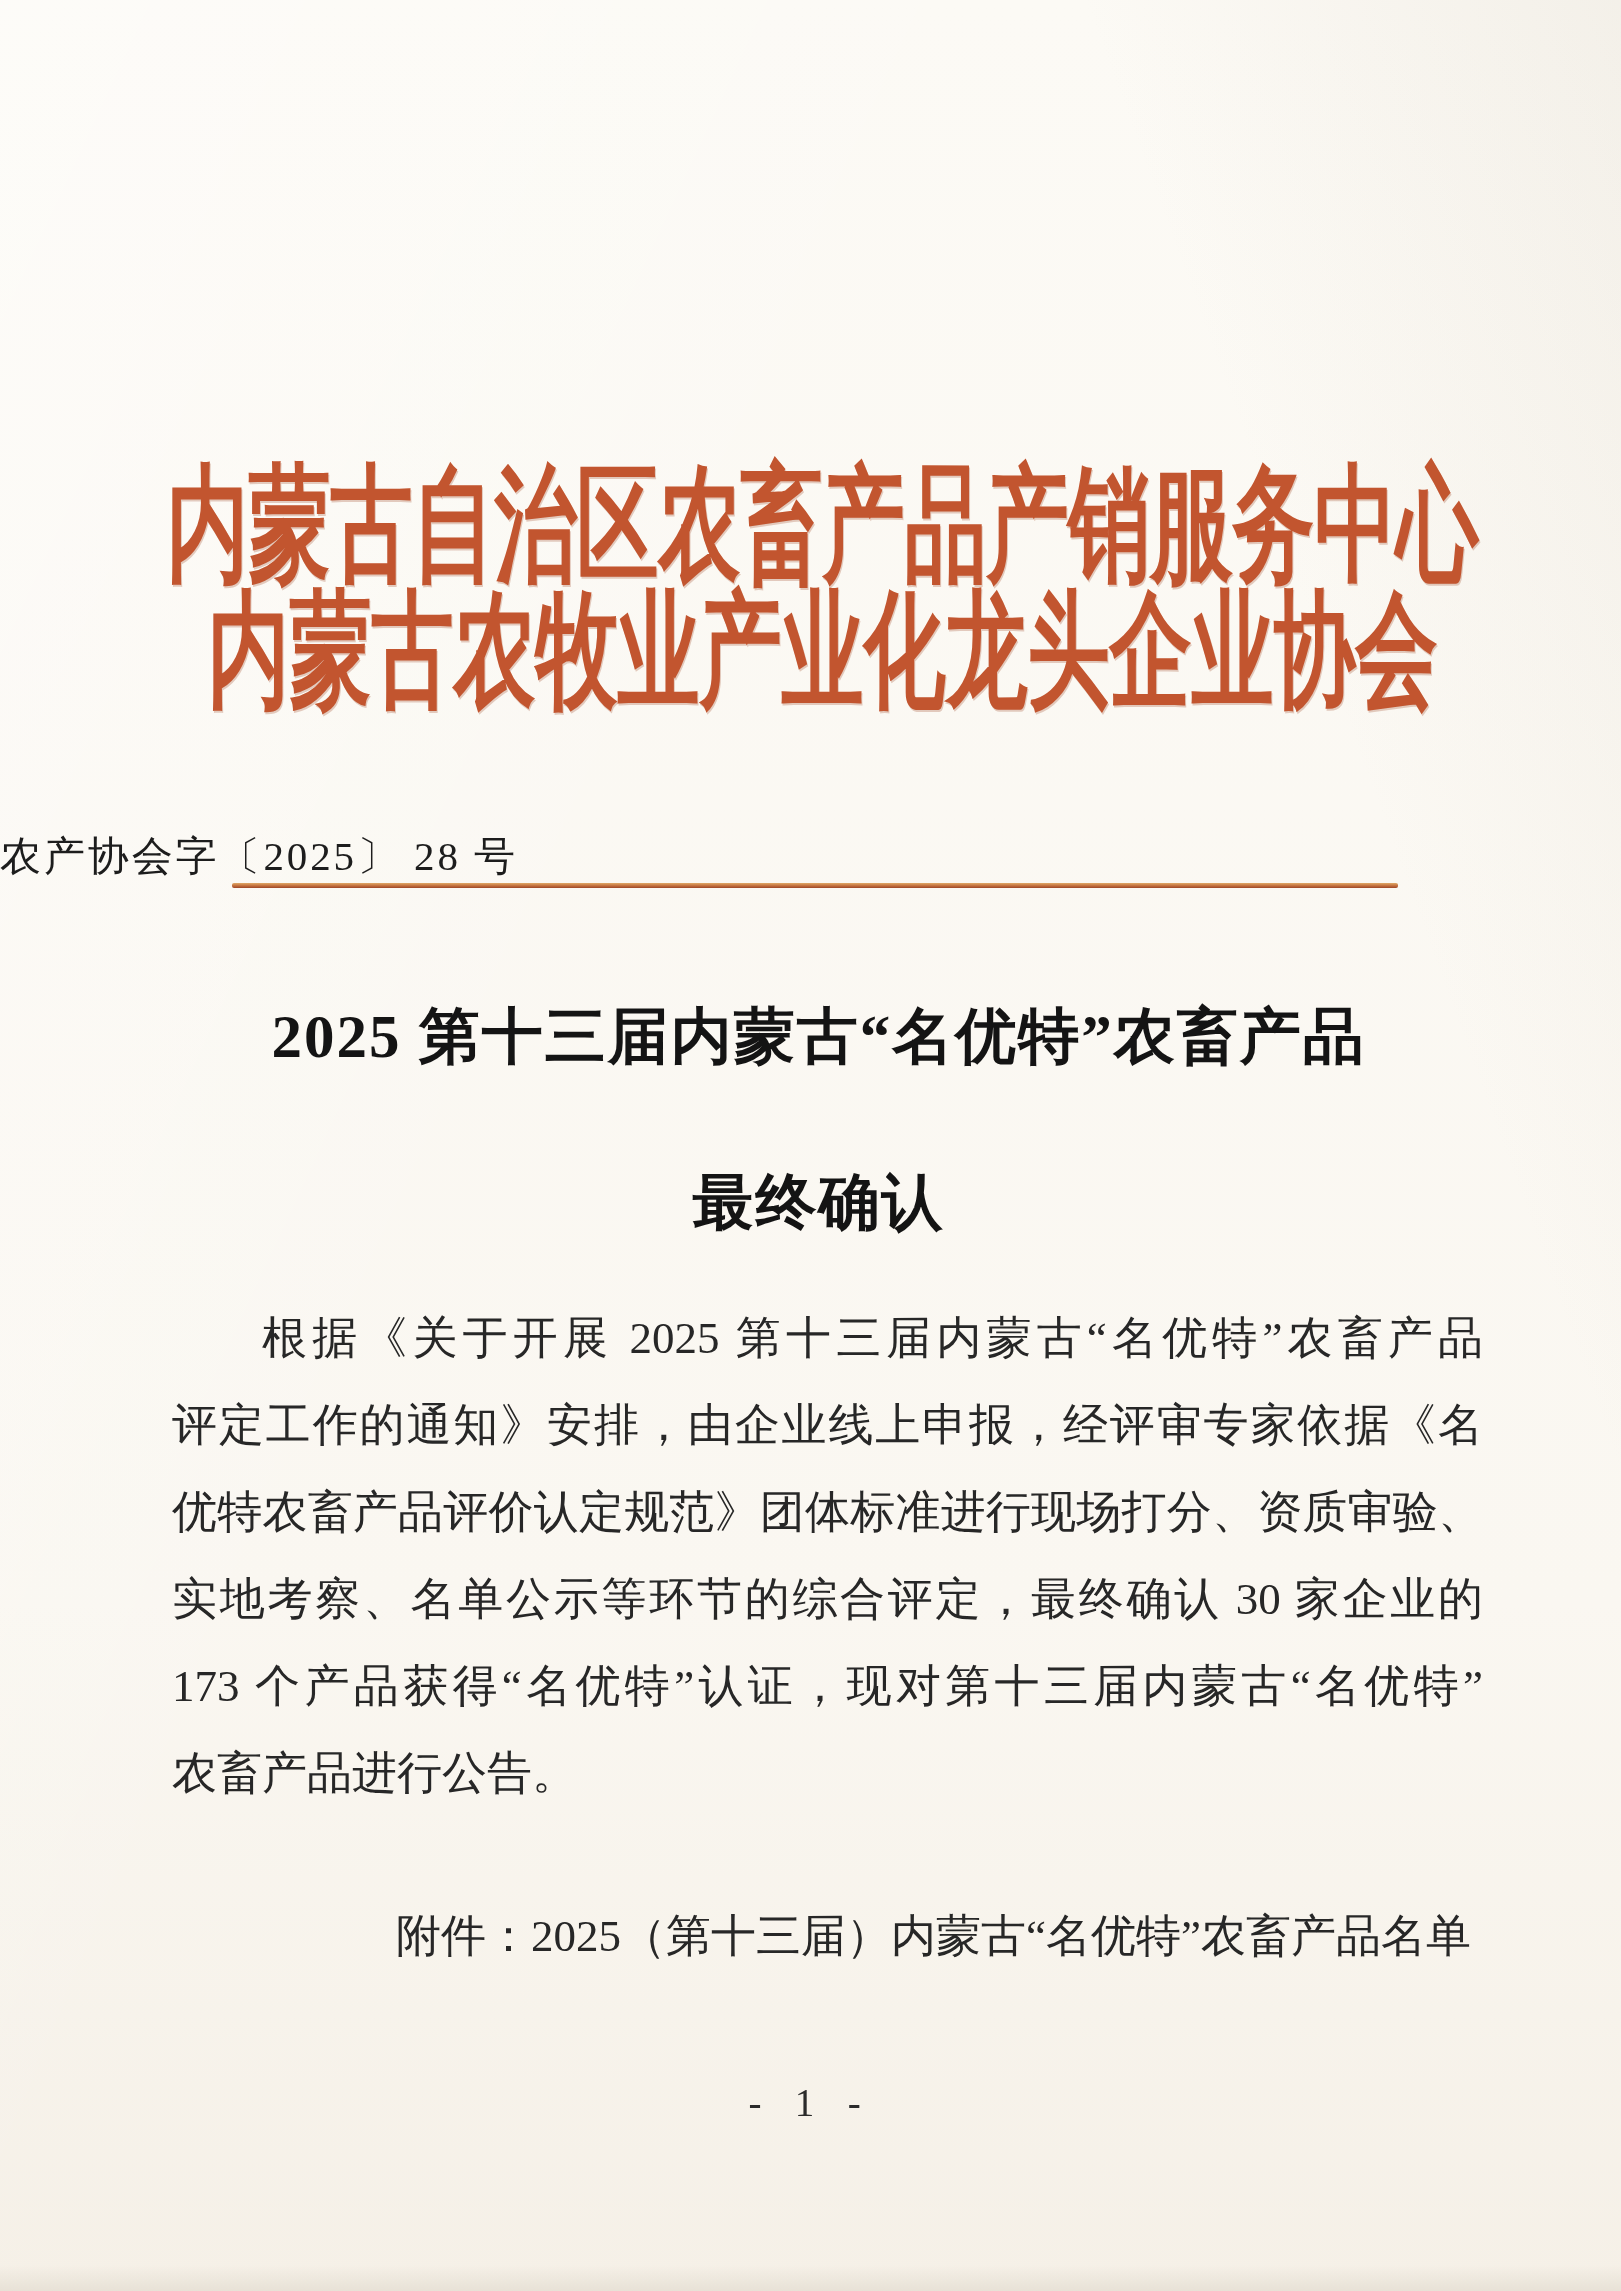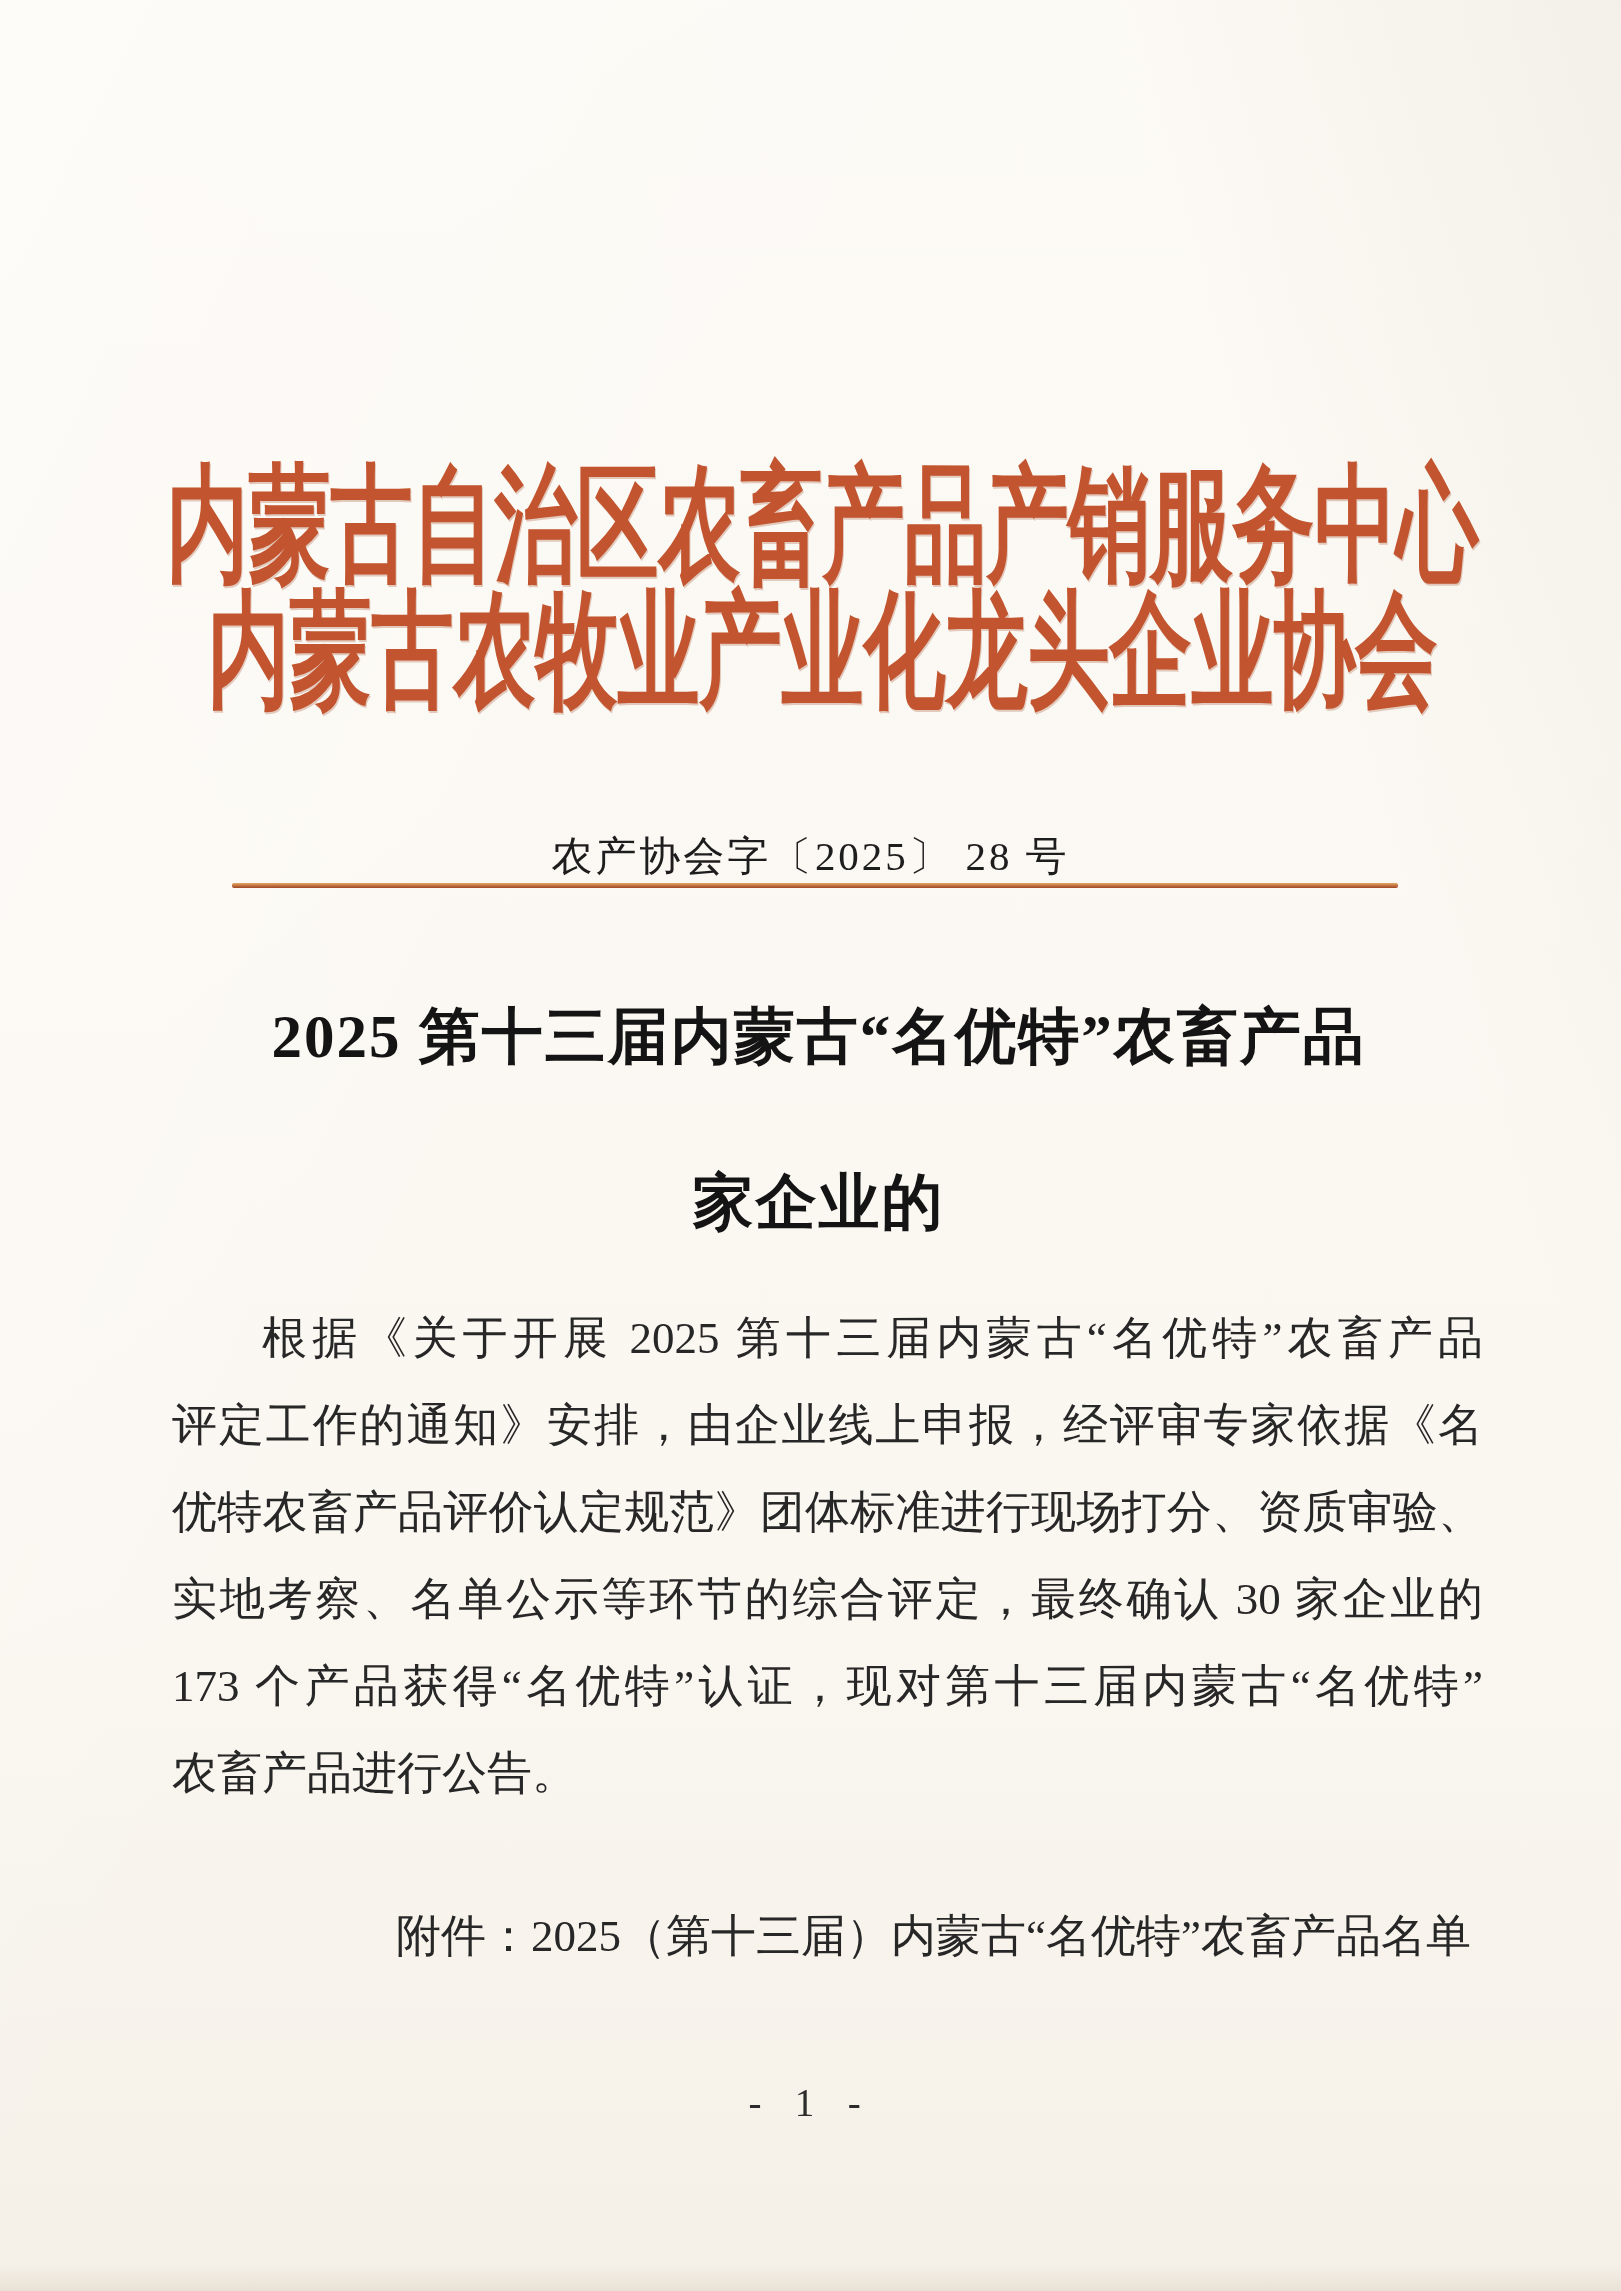--- a/index.html
+++ b/index.html
@@ -40,21 +40,21 @@
     transform-origin: center;
   }
   .lh1 { top: 478px; }
   .lh2 { top: 604px; }
 
   .doc-number {
     position: absolute;
     top: 829px;
     left: 0;
     right: 0;
-    text-align: center;
+    text-align: left;
     font-size: 41px;
     letter-spacing: 2.9px;
     color: #1d1d1d;
     white-space: nowrap;
   }
 
   .divider {
     position: absolute;
     top: 883px;
     left: 232px;
@@ -141,21 +141,21 @@
 
   <div class="letterhead-line lh2">
     <span class="stretch">内蒙古农牧业产业化龙头企业协会</span>
   </div>
 
   <div class="doc-number">农产协会字〔2025〕 28 号</div>
 
   <div class="divider"></div>
 
   <div class="doc-title t1">2025 第十三届内蒙古“名优特”农畜产品</div>
-  <div class="doc-title t2">家企业的</div>
+  <div class="doc-title t2">最终确认</div>
 
   <div class="body-block">
     <div class="body-line just indent">根据《关于开展 2025 第十三届内蒙古“名优特”农畜产品</div>
     <div class="body-line just">评定工作的通知》安排，由企业线上申报，经评审专家依据《名</div>
     <div class="body-line just">优特农畜产品评价认定规范》团体标准进行现场打分、资质审验、</div>
     <div class="body-line just">实地考察、名单公示等环节的综合评定，最终确认 30 家企业的</div>
     <div class="body-line just">173 个产品获得“名优特”认证，现对第十三届内蒙古“名优特”</div>
     <div class="body-line">农畜产品进行公告。</div>
   </div>
 

